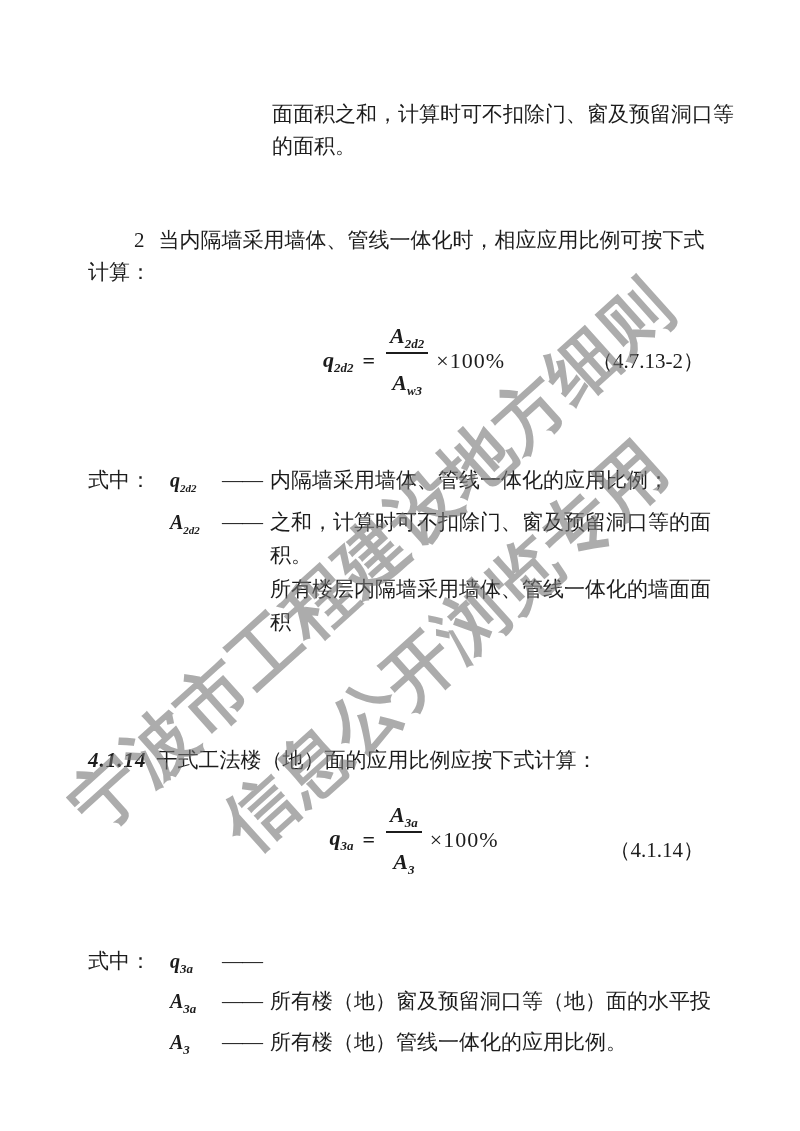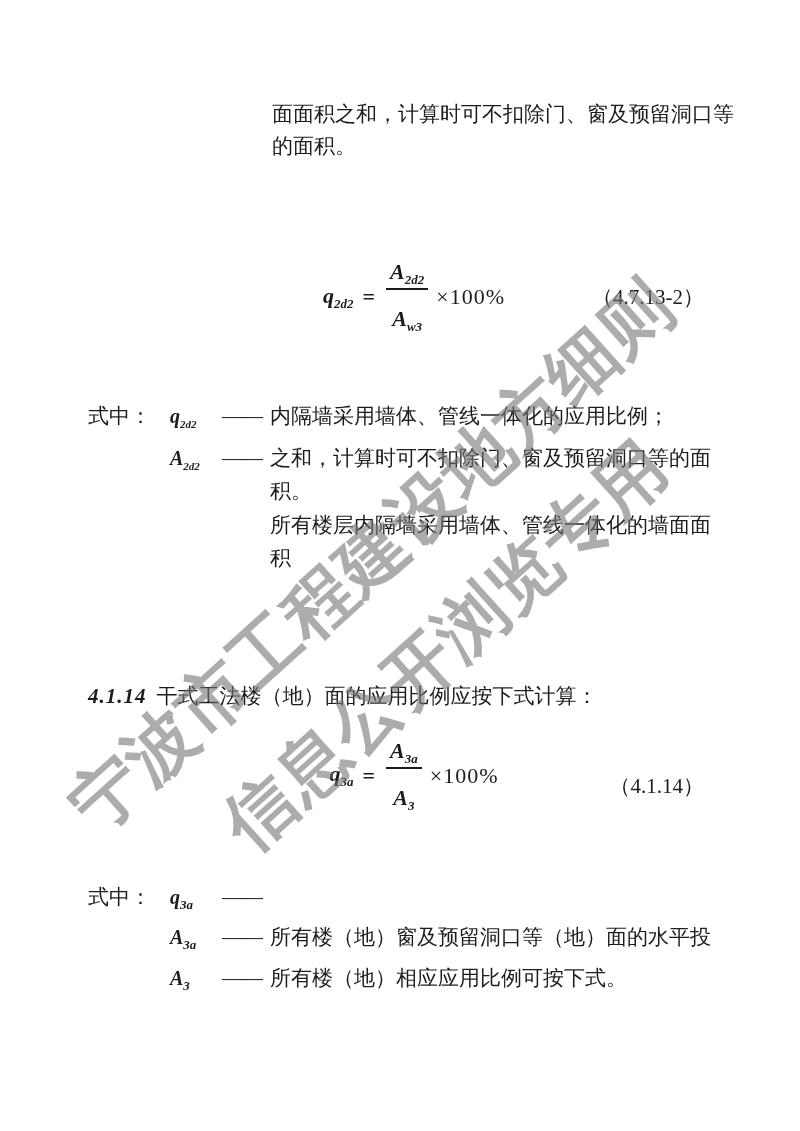--- a/index.html
+++ b/index.html
@@ -52,20 +52,26 @@
 <div class="page">
 
   <div class="wm wm1">宁波市工程建设地方细则</div>
   <div class="wm wm2">信息公开浏览专用</div>
 
   <div class="abs bodytext hang z" style="top:98px;">
     <div>面面积之和，计算时可不扣除门、窗及预留洞口等</div>
     <div>的面积。</div>
   </div>
 
+  <div class="abs bodytext z" style="top:160px;">
+    <div>
+      <span class="itemnum">2</span><span class="itemgap"></span><span>当内隔墙采用墙体、管线一体化时，相应应用比例可按下式</span>
+    </div>
+    <div>计算：</div>
+  </div>
 
   <div class="abs formula-row z" style="top:204px;">
     <span class="formula">
       <span><span class="var">q</span><sub class="vsub">2d2</sub></span>
       <span class="eq">=</span>
       <span class="frac">
         <span class="fnum"><span class="var">A</span><sub class="vsub">2d2</sub></span>
         <span class="fden"><span class="var">A</span><sub class="vsub">w3</sub></span>
       </span>
       <span class="mult">×100%</span>
@@ -110,16 +116,16 @@
     <span class="wdash">——</span>
     <span class="wlabel"></span>
     <span class="wsym"><span class="var">A</span><sub class="vsub">3a</sub></span>
     <span class="wdash">——</span>
     <span class="wtext">
       <div>所有楼（地）窗及预留洞口等（地）面的水平投</div>
     </span>
     <span class="wlabel"></span>
     <span class="wsym"><span class="var">A</span><sub class="vsub">3</sub></span>
     <span class="wdash">——</span>
-    <span class="wtext">所有楼（地）相应应用比例可按下式。</span>
+    <span class="wtext">所有楼（地）管线一体化的应用比例。</span>
   </div>
 
 </div>
 
 </body></html>

